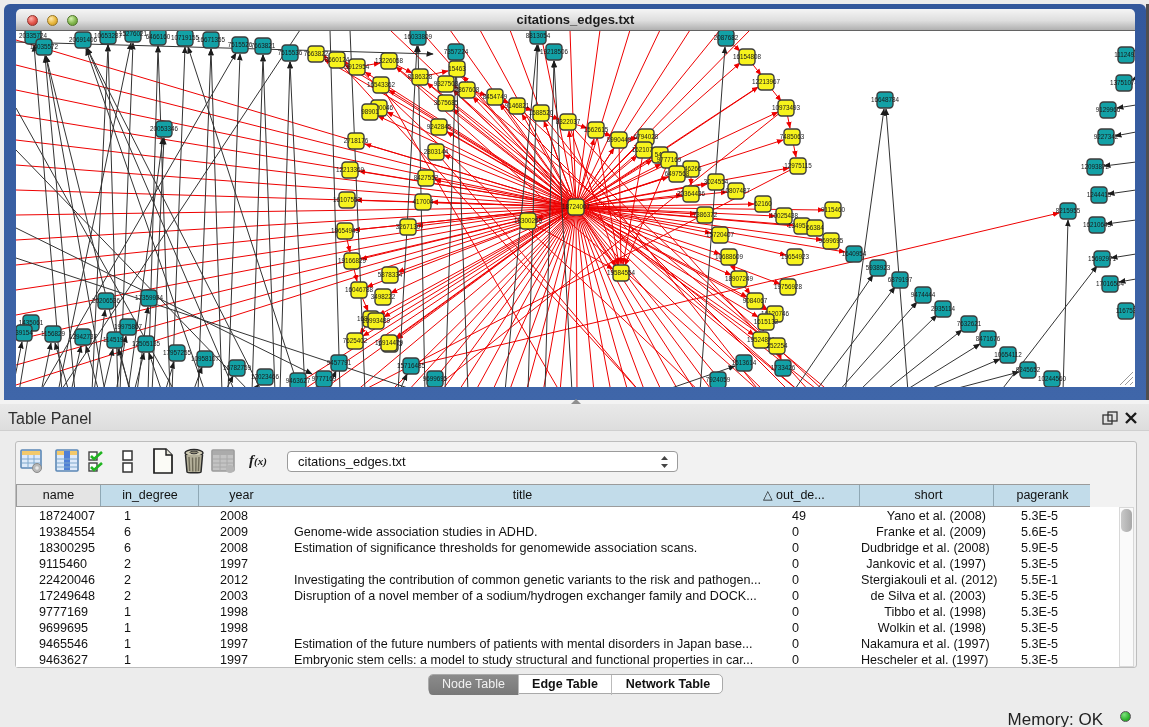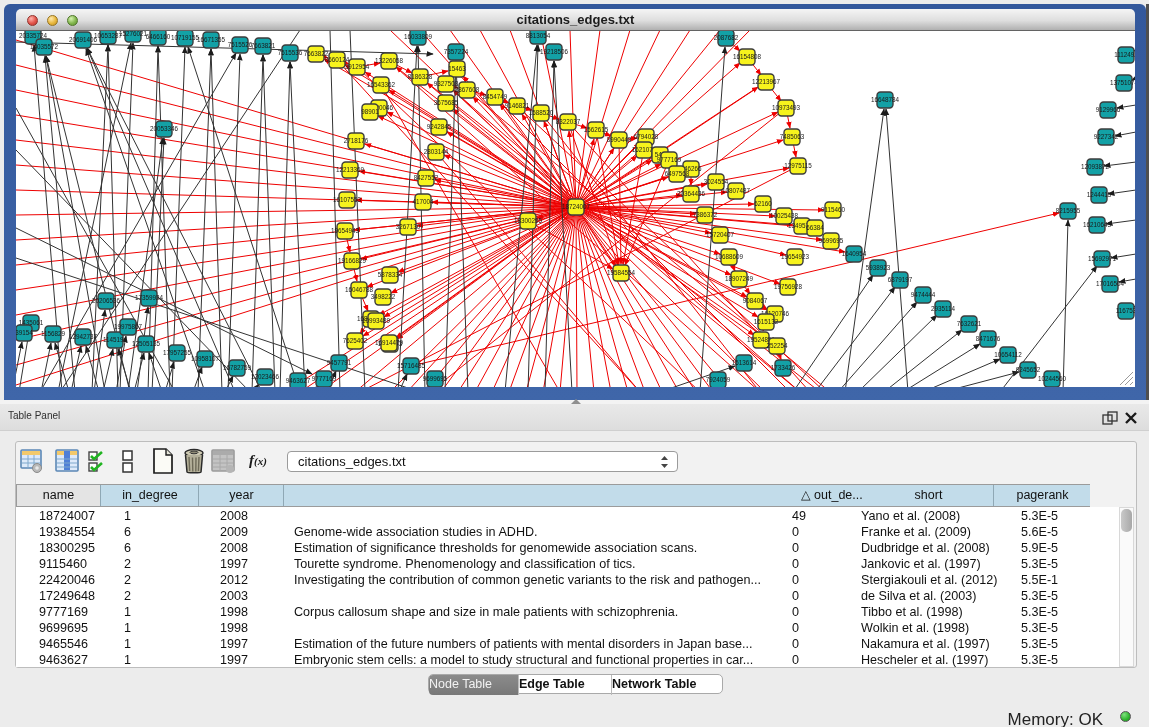--- a/index.html
+++ b/index.html
@@ -9,38 +9,38 @@
 #titlebar{position:absolute;left:16px;top:9px;width:1119px;height:22px;
   background:linear-gradient(#f5f5f5,#dedede 55%,#b0b0b0);border-radius:5px 5px 0 0;
   border-bottom:1px solid #636363}
 #title{position:absolute;width:100%;text-align:center;top:3px;font-size:13px;font-weight:bold;color:#1c1c1c}
 .tl{position:absolute;top:15px;width:11px;height:11px;border-radius:50%}
 #canvas{position:absolute;left:16px;top:31px;width:1119px;height:356px;background:#fff;overflow:hidden}
 #tp{position:absolute;left:0;top:400px;width:1149px;height:327px;background:#ececec}
 #splitter{position:absolute;left:0;top:400px;width:1149px;height:4px;background:#f3f3f3}
 #tphead{position:absolute;left:0;top:404px;width:1149px;height:27px;
   background:linear-gradient(#e9e9e9,#dddddd);border-bottom:1px solid #cfcfcf}
-#tphead span{position:absolute;left:8px;top:6px;font-size:10px;color:#2e2e2e}
+#tphead span{position:absolute;left:8px;top:6px;font-size:16px;color:#2e2e2e}
 #panel{position:absolute;left:15px;top:441px;width:1122px;height:227px;background:#f2f2f2;
   border:1px solid #bdbdbd;border-radius:3px}
 #combo{position:absolute;left:287px;top:451px;width:391px;height:21px;background:#fff;
   border:1px solid #9b9b9b;border-radius:4px;font-size:13px;color:#111;line-height:19px;padding-left:10px}
 #thdr{position:absolute;left:16px;top:484px;width:1074px;height:23px;background:#c2dcea;
   border:1px solid #9b9b9b;font-size:12.5px;color:#111}
 #thdr div{position:absolute;top:0;height:21px;line-height:21px;text-align:center;border-right:1px solid #8fa8b5}
 #tbody{position:absolute;left:16px;top:507px;width:1103px;height:160px;background:#fff;font-size:12.6px;color:#111}
 .row span{position:absolute;white-space:nowrap}
 .row{position:absolute;width:100%;height:16px;line-height:16px}
-.ctr{text-align:left}
+.ctr{text-align:right}
 #sbar{position:absolute;left:1119px;top:507px;width:15px;height:160px;background:#fafafa;
   border:1px solid #d8d8d8}
 #thumb{position:absolute;left:1121px;top:509px;width:11px;height:23px;background:linear-gradient(90deg,#c9c9c9,#a8a8a8);border-radius:5px}
 #tabs{position:absolute;left:428px;top:674px;width:295px;height:20px;border:1px solid #a9a9a9;
   border-radius:5px;background:#fff;font-size:12.5px}
-#tabs div{position:absolute;top:0;height:20px;line-height:19px;text-align:left}
+#tabs div{position:absolute;top:0;height:20px;line-height:19px;text-align:center}
 #mem{position:absolute;right:46px;top:710px;font-size:17px;color:#222}
 #memdot{position:absolute;left:1120px;top:711px;width:11px;height:11px;border-radius:50%;
   background:radial-gradient(circle at 35% 30%,#7fe07f,#2eb52e 60%,#1e8f1e);border:1px solid #555}
 svg text{user-select:none}
 </style></head><body>
 <div id="rstrip"></div>
 <div id="win"></div>
 <div id="titlebar">
   <div id="title">citations_edges.txt</div>
 </div>
@@ -656,21 +656,22 @@
 <div style="position:absolute;left:249px;top:452px;font-size:15px;font-style:italic;font-weight:bold;color:#1a1a1a;font-family:'Liberation Serif',serif">f<span style="font-size:11px">(x)</span></div>
 <div id="combo">citations_edges.txt
   <svg style="position:absolute;right:8px;top:3px" width="9" height="14" viewBox="0 0 9 14">
    <path d="M1,5 L4.5,1 L8,5 z M1,9 L4.5,13 L8,9 z" fill="#444"></path>
     </svg>
 </div>
 <div id="thdr">
   <div style="left:0;width:84px;background:#e4e4e4">name</div>
   <div style="left:85px;width:97px;background:#c2dcea">in_degree</div>
   <div style="left:183px;width:84px;background:#c2dcea">year</div>
-  <div style="left:778px;width:103px;background:#c2dcea;text-align:left;padding-left:6px">△ out_de...</div>
+  <div style="left:258px;width:496px;background:#c2dcea">title</div>
+  <div style="left:740px;width:103px;background:#c2dcea;text-align:left;padding-left:6px">△ out_de...</div>
   <div style="left:847px;width:130px;background:#c2dcea">short</div>
   <div style="left:978px;width:95px;background:#c2dcea;border-right:none">pagerank</div>
 </div>
 <div id="tbody">
 <div class="row" style="top:1px">
       <span style="left:23px">18724007</span>
       <span style="left:108px">1</span>
       <span style="left:204px">2008</span>
       <span style="left:776px">49</span>
       <span class="ctr" style="left:845px;width:125px">Yano et al. (2008)</span>
@@ -691,47 +692,46 @@
       <span style="left:204px">2008</span>
       <span style="left:278px">Estimation of significance thresholds for genomewide association scans.</span>
       <span style="left:776px">0</span>
       <span class="ctr" style="left:845px;width:125px">Dudbridge et al. (2008)</span>
       <span style="left:1005px">5.9E-5</span>
     </div>
     <div class="row" style="top:49px">
       <span style="left:23px">9115460</span>
       <span style="left:108px">2</span>
       <span style="left:204px">1997</span>
-      <span style="left:278px">Tourette syndrome. Phenomenology and classification of tics.</span>
       <span style="left:776px">0</span>
       <span class="ctr" style="left:845px;width:125px">Jankovic et al. (1997)</span>
       <span style="left:1005px">5.3E-5</span>
     </div>
     <div class="row" style="top:65px">
       <span style="left:23px">22420046</span>
       <span style="left:108px">2</span>
       <span style="left:204px">2012</span>
       <span style="left:278px">Investigating the contribution of common genetic variants to the risk and pathogen...</span>
       <span style="left:776px">0</span>
       <span class="ctr" style="left:845px;width:125px">Stergiakouli et al. (2012)</span>
       <span style="left:1005px">5.5E-1</span>
     </div>
     <div class="row" style="top:81px">
       <span style="left:23px">17249648</span>
       <span style="left:108px">2</span>
       <span style="left:204px">2003</span>
+      <span style="left:278px">Disruption of a novel member of a sodium/hydrogen exchanger family and DOCK...</span>
       <span style="left:776px">0</span>
       <span class="ctr" style="left:845px;width:125px">de Silva et al. (2003)</span>
       <span style="left:1005px">5.3E-5</span>
     </div>
     <div class="row" style="top:97px">
       <span style="left:23px">9777169</span>
       <span style="left:108px">1</span>
       <span style="left:204px">1998</span>
-      <span style="left:278px">Corpus callosum shape and size in male patients with schizophrenia.</span>
       <span style="left:776px">0</span>
       <span class="ctr" style="left:845px;width:125px">Tibbo et al. (1998)</span>
       <span style="left:1005px">5.3E-5</span>
     </div>
     <div class="row" style="top:113px">
       <span style="left:23px">9699695</span>
       <span style="left:108px">1</span>
       <span style="left:204px">1998</span>
       <span style="left:776px">0</span>
       <span class="ctr" style="left:845px;width:125px">Wolkin et al. (1998)</span>

